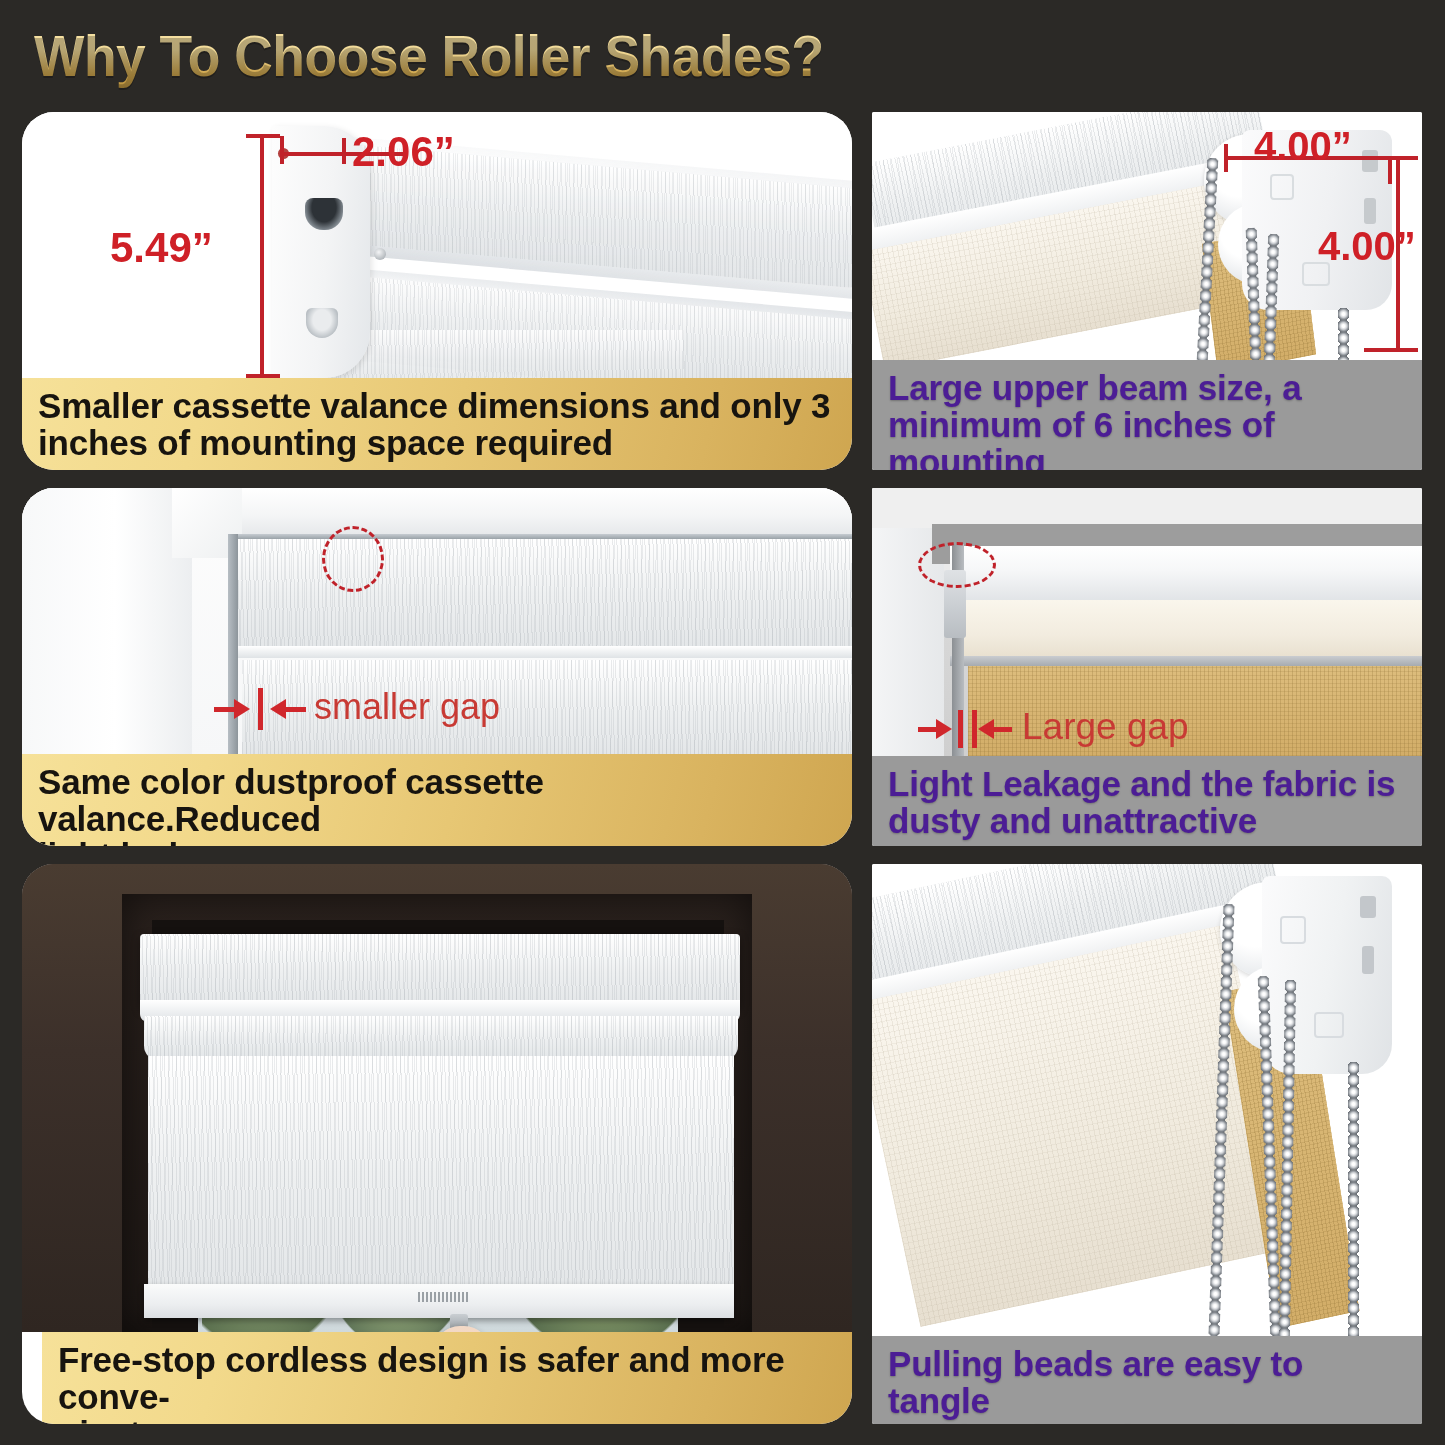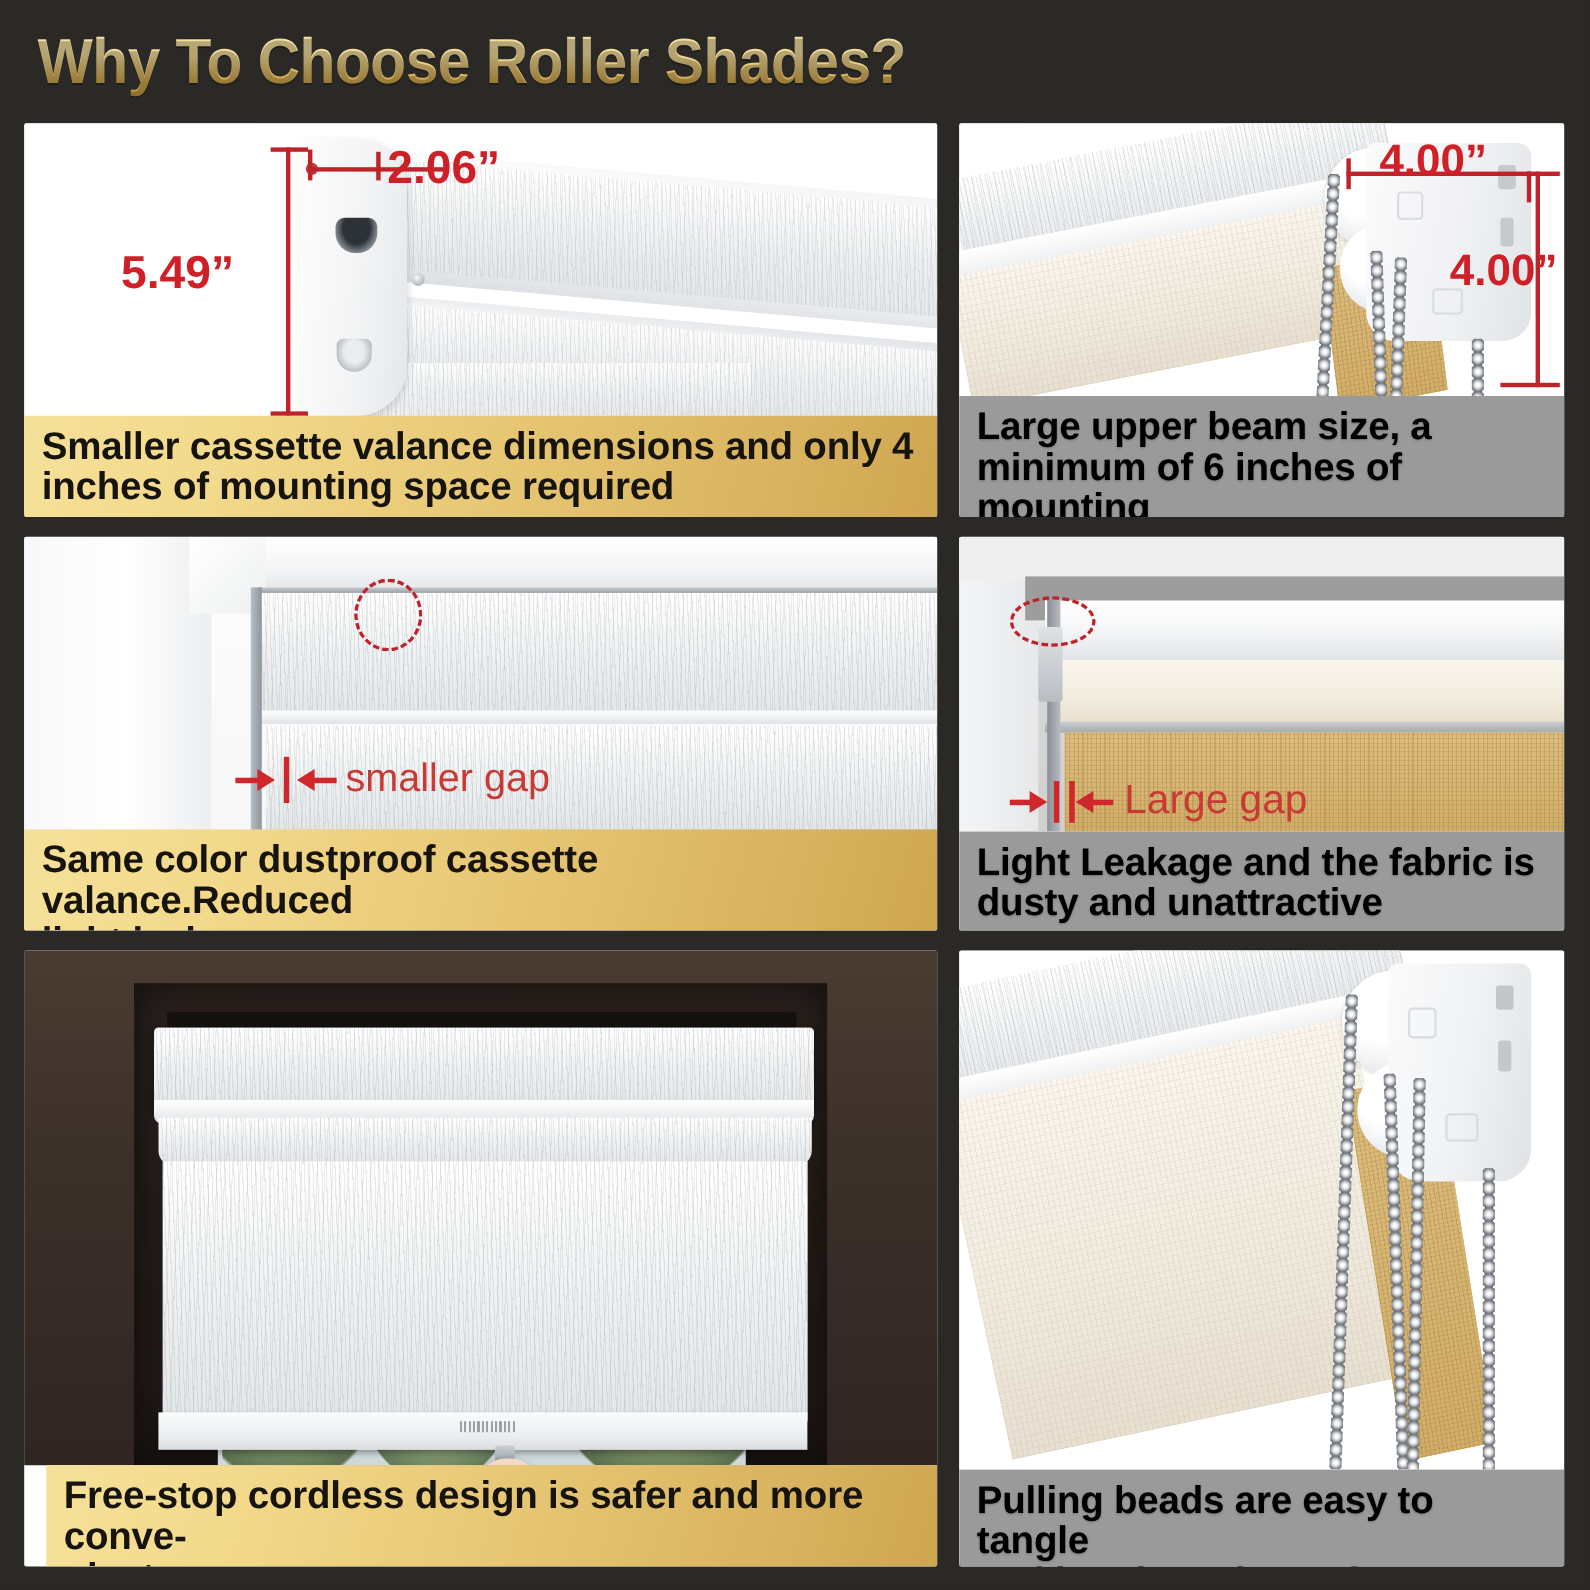--- a/index.html
+++ b/index.html
@@ -19,41 +19,41 @@
     transform: scaleX(0.92); transform-origin: left center;
     background: linear-gradient(180deg,#f7e3a8 0%,#f3dc9a 42%,#cfa64d 78%,#b8903c 100%);
     -webkit-background-clip: text; background-clip: text;
     color: #f2dc9c; -webkit-text-fill-color: transparent;
     text-shadow: 0 2px 0 rgba(0,0,0,.25);
     white-space: nowrap;
   }
 
   
   .panel { position: absolute; overflow: hidden; background: #fff; }
-  .panel.left  { left: 22px;  width: 830px;  border-radius: 2px; }
+  .panel.left  { left: 22px;  width: 830px;  border-radius: 32px; }
   .panel.right { left: 872px; width: 550px;  border-radius: 2px; }
   .r1 { top: 112px; height: 358px; }
   .r2 { top: 488px; height: 358px; }
   .r3 { top: 864px; height: 560px; }
 
   .photo { position: absolute; left:0; right:0; top:0; overflow: hidden; }
 
   
   .cap {
     position: absolute; left: 0; right: 0; bottom: 0;
     padding: 9px 16px 14px 16px;
     font-family: "Liberation Sans Narrow", "Liberation Sans", sans-serif;
     font-weight: bold; line-height: 1.06; letter-spacing: -0.2px;
   }
   .cap.gold {
     background: linear-gradient(105deg,#f6e199 0%,#f2d98b 22%,#e7c774 52%,#d9b35f 82%,#cfa650 100%);
     color: #17140f; font-size: 35px;
   }
   .cap.gray {
-    background: #9a9a9a; color: #000000; font-size: 35px;
+    background: #9a9a9a; color: #4c1d95; font-size: 35px;
     text-shadow: 0 1px 2px rgba(0,0,0,.25);
   }
   .cap.gold.tall { font-size: 35px; }
 
   
   .whitebg { position:absolute; inset:0; background:#ffffff; }
   .graybg  { position:absolute; inset:0; background:
      linear-gradient(180deg,#f0f0f0 0%,#e9e9e9 34%,#d8d8d8 48%,#cfcfcf 100%); }
 
   
@@ -149,21 +149,21 @@
       <div class="dimline" style="left:258px;top:24px;width:4px;height:28px;"></div>
       <div class="dimline" style="left:320px;top:26px;width:4px;height:26px;"></div>
       <div class="dimlabel" style="left:330px;top:16px;font-size:42px;">2.06”</div>
 
       <div class="dimline" style="left:238px;top:22px;width:4px;height:244px;"></div>
       <div class="dimline" style="left:224px;top:22px;width:34px;height:4px;"></div>
       <div class="dimline" style="left:224px;top:262px;width:34px;height:4px;"></div>
       <div class="dimlabel" style="left:88px;top:112px;font-size:42px;">5.49”</div>
     </div>
     <div class="cap gold" style="height:92px;">
-      <div>Smaller cassette valance dimensions and only 4</div>
+      <div>Smaller cassette valance dimensions and only 3</div>
       <div>inches of mounting space required</div>
     </div>
   </div>
 
   <div class="panel right r1">
     <div class="photo" style="height:250px">
       <div class="whitebg"></div>
 
       <div class="fabric-white" style="position:absolute;left:-10px;top:52px;width:400px;height:92px;
            transform:rotate(-11deg);transform-origin:left top;border-radius:4px;"></div>

